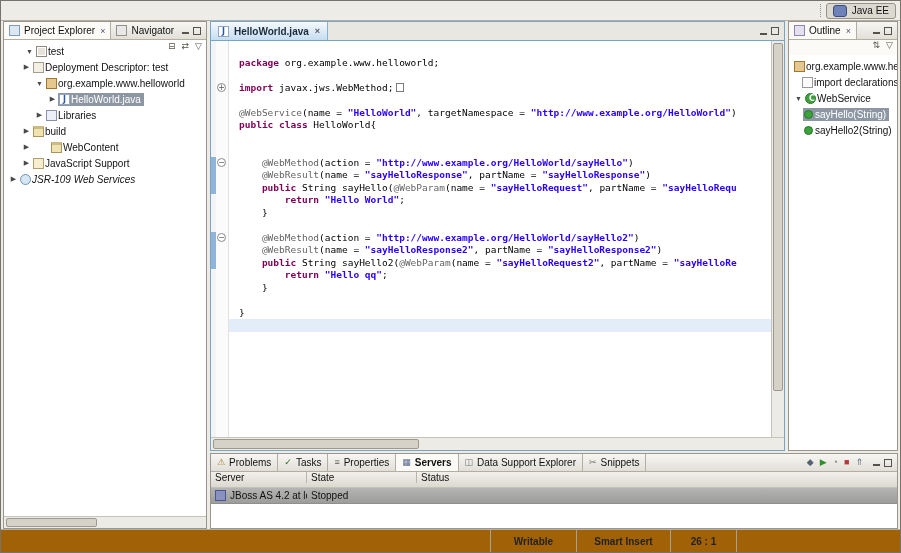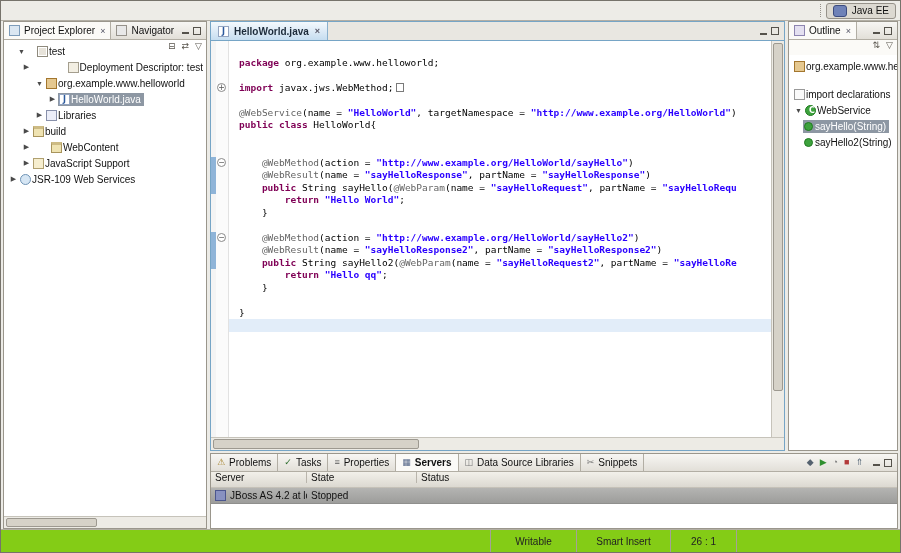--- a/index.html
+++ b/index.html
@@ -106,21 +106,21 @@
   .stb { font-size:9px; line-height:1; }
   .thead { height:16px; display:flex; background:linear-gradient(#f2f0ea,#dcd9d1); border-bottom:1px solid #c5c1b8; align-items:flex-start; flex:none; }
   .th { padding-left:4px; border-right:1px solid #b9b5ac; display:flex; align-items:center; color:#111; }
   .th.c1 { width:96px; } .th.c2 { width:110px; } .th.c3 { flex:1; border-right:none; }
   .trowx { height:16px; display:flex; align-items:stretch; background:linear-gradient(#b4b4b2,#9d9d9b); border-bottom:1px solid #8f8f8d; flex:none; }
   .td { padding-left:4px; display:flex; align-items:center; gap:3px; white-space:nowrap; overflow:hidden; }
   .td.c1 { width:96px; } .td.c2 { width:110px; } .td.c3 { flex:1; }
   .srv-rest { flex:1; background:#fff; }
 
   
-  .statusbar { position:absolute; left:0; right:0; bottom:0; height:23px; background:#84cc16; border-top:1px solid #b2aea4; display:flex; align-items:stretch; color:#222; }
+  .statusbar { position:absolute; left:0; right:0; bottom:0; height:23px; background:#a16207; border-top:1px solid #b2aea4; display:flex; align-items:stretch; color:#222;font-weight:bold; }
   .sb-sp1 { width:489px; }
   .sb-cell { display:flex; align-items:center; justify-content:center; border-left:1px solid #a5a197; padding:0 8px; }
   .sb-cell.w1 { width:86px; } .sb-cell.w2 { width:94px; } .sb-cell.w3 { width:66px; }
   .sb-sp2 { flex:1; border-left:1px solid #a5a197; }
 </style>
 </head>
 <body>
 
 <div class="app" data-name="eclipse-window">
 
@@ -153,28 +153,28 @@
           <span class="wb-max" data-name="maximize-icon"></span>
         </div>
       </div>
       <div class="pe-body" data-name="project-explorer-body">
         <div class="pe-toolbar" id="pe-toolbar" data-name="project-explorer-toolbar">
             <span class="stb" data-name="collapse-all-icon">⊟</span>
             <span class="stb" data-name="link-editor-icon">⇄</span>
             <span class="stb" data-name="view-menu-icon">▽</span>
           </div>
         <div class="tree" id="pe-tree" data-name="project-explorer-tree">
-            <div class="trow" data-name="explorer-item-test" style="padding-left: 12px; gap: 9px;">
+            <div class="trow" data-name="explorer-item-test" style="padding-left: 20px;">
               <span class="caret" data-name="caret-down-icon">▼</span>
               <span class="tsel" data-name="tree-item-content">
                 <span class="ic project" data-name="project-icon"></span>
                 <span class="tlbl" data-name="tree-item-label">test</span>
               </span>
             </div>
-            <div class="trow" data-name="explorer-item-deployment-descriptor-test" style="padding-left: 17px; justify-content: space-between;">
+            <div class="trow" data-name="explorer-item-deployment-descriptor-test" style="padding-left: 17px;">
               <span class="caret" data-name="caret-right-icon">▶</span>
               <span class="tsel" data-name="tree-item-content">
                 <span class="ic descriptor" data-name="descriptor-icon"></span>
                 <span class="tlbl" data-name="tree-item-label">Deployment Descriptor: test</span>
               </span>
             </div>
             <div class="trow" data-name="explorer-item-org-example-www-helloworld" style="padding-left: 30px;">
               <span class="caret" data-name="caret-down-icon">▼</span>
               <span class="tsel" data-name="tree-item-content">
                 <span class="ic package" data-name="package-icon"></span>
@@ -209,21 +209,21 @@
                 <span class="tlbl" data-name="tree-item-label">WebContent</span>
               </span>
             </div>
             <div class="trow" data-name="explorer-item-javascript-support" style="padding-left: 17px;">
               <span class="caret" data-name="caret-right-icon">▶</span>
               <span class="tsel" data-name="tree-item-content">
                 <span class="ic js" data-name="js-icon"></span>
                 <span class="tlbl" data-name="tree-item-label">JavaScript Support</span>
               </span>
             </div>
-            <div class="trow" data-name="explorer-item-jsr-109-web-services" style="padding-left: 4px;">
+            <div class="trow" data-name="explorer-item-jsr-109-web-services" style="padding-left: 4px; font-style: italic;">
               <span class="caret" data-name="caret-right-icon">▶</span>
               <span class="tsel" data-name="tree-item-content">
                 <span class="ic webservices" data-name="webservices-icon"></span>
                 <span class="tlbl" data-name="tree-item-label">JSR-109 Web Services</span>
               </span>
             </div>
           </div>
       </div>
       <div class="hscroll" data-name="project-explorer-hscrollbar">
           <div class="hthumb" data-name="scrollbar-thumb"></div>
@@ -290,21 +290,21 @@
               <span class="stb" data-name="view-menu-icon">▽</span>
             </div>
           <div class="ol-body" data-name="outline-body">
             <div class="tree" id="ol-tree" data-name="outline-tree">
                 <div class="trow" data-name="outline-item-org-example-www-helloworld" style="padding-left: 4px;">
                   <span class="tsel" data-name="tree-item-content">
                     <span class="ic package" data-name="package-icon"></span>
                     <span class="tlbl" data-name="tree-item-label">org.example.www.helloworld</span>
                   </span>
                 </div>
-                <div class="trow" data-name="outline-item-import-declarations" style="padding-left: 4px; margin-top: 12px;">
+                <div class="trow" data-name="outline-item-import-declarations" style="padding-left: 12px;">
                   <span class="tsel" data-name="tree-item-content">
                     <span class="ic imports" data-name="imports-icon"></span>
                     <span class="tlbl" data-name="tree-item-label">import declarations</span>
                   </span>
                 </div>
                 <div class="trow" data-name="outline-item-helloworld" style="padding-left: 4px;">
                   <span class="caret" data-name="caret-down-icon">▼</span>
                   <span class="tsel" data-name="tree-item-content">
                     <span class="ic class" data-name="class-icon"></span>
                     <span class="tlbl" data-name="tree-item-label">WebService</span>
@@ -341,21 +341,21 @@
               <div class="btab" data-name="tab-properties">
                 <span class="bic" data-name="properties-icon">≡</span>
                 <span class="vlbl" data-name="tab-label">Properties</span>
               </div>
               <div class="btab sel" data-name="tab-servers">
                 <span class="bic" data-name="servers-icon">▦</span>
                 <span class="vlbl" data-name="tab-label">Servers</span>
               </div>
               <div class="btab" data-name="tab-data-source-explorer">
                 <span class="bic" data-name="data-source-icon">◫</span>
-                <span class="vlbl" data-name="tab-label">Data Source Libraries</span>
+                <span class="vlbl" data-name="tab-label">Data Support Explorer</span>
               </div>
               <div class="btab" data-name="tab-snippets">
                 <span class="bic" data-name="snippets-icon">✂</span>
                 <span class="vlbl" data-name="tab-label">Snippets</span>
               </div>
             </div>
           <div class="srv-toolbar" id="srv-toolbar" data-name="servers-toolbar">
               <span class="stb" data-name="debug-icon" style="color: rgb(85, 98, 111);">◆</span>
               <span class="stb" data-name="start-icon" style="color: rgb(47, 143, 47);">▶</span>
               <span class="stb" data-name="profile-icon" style="color: rgb(119, 119, 119);">◔</span>

